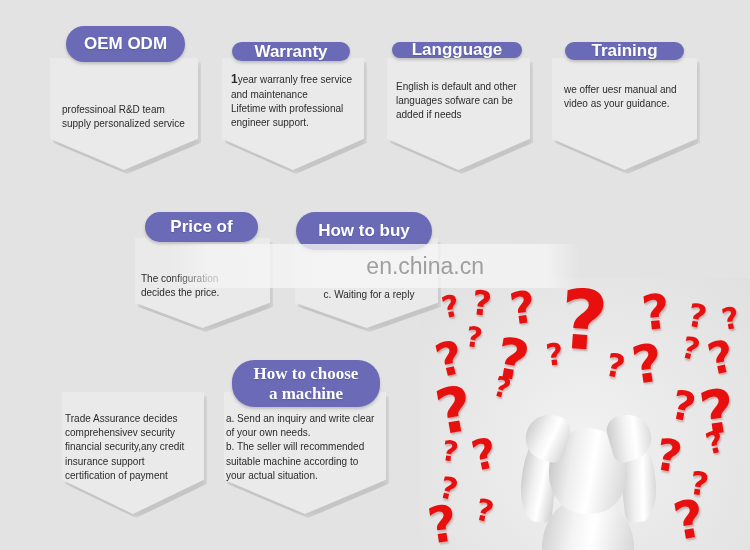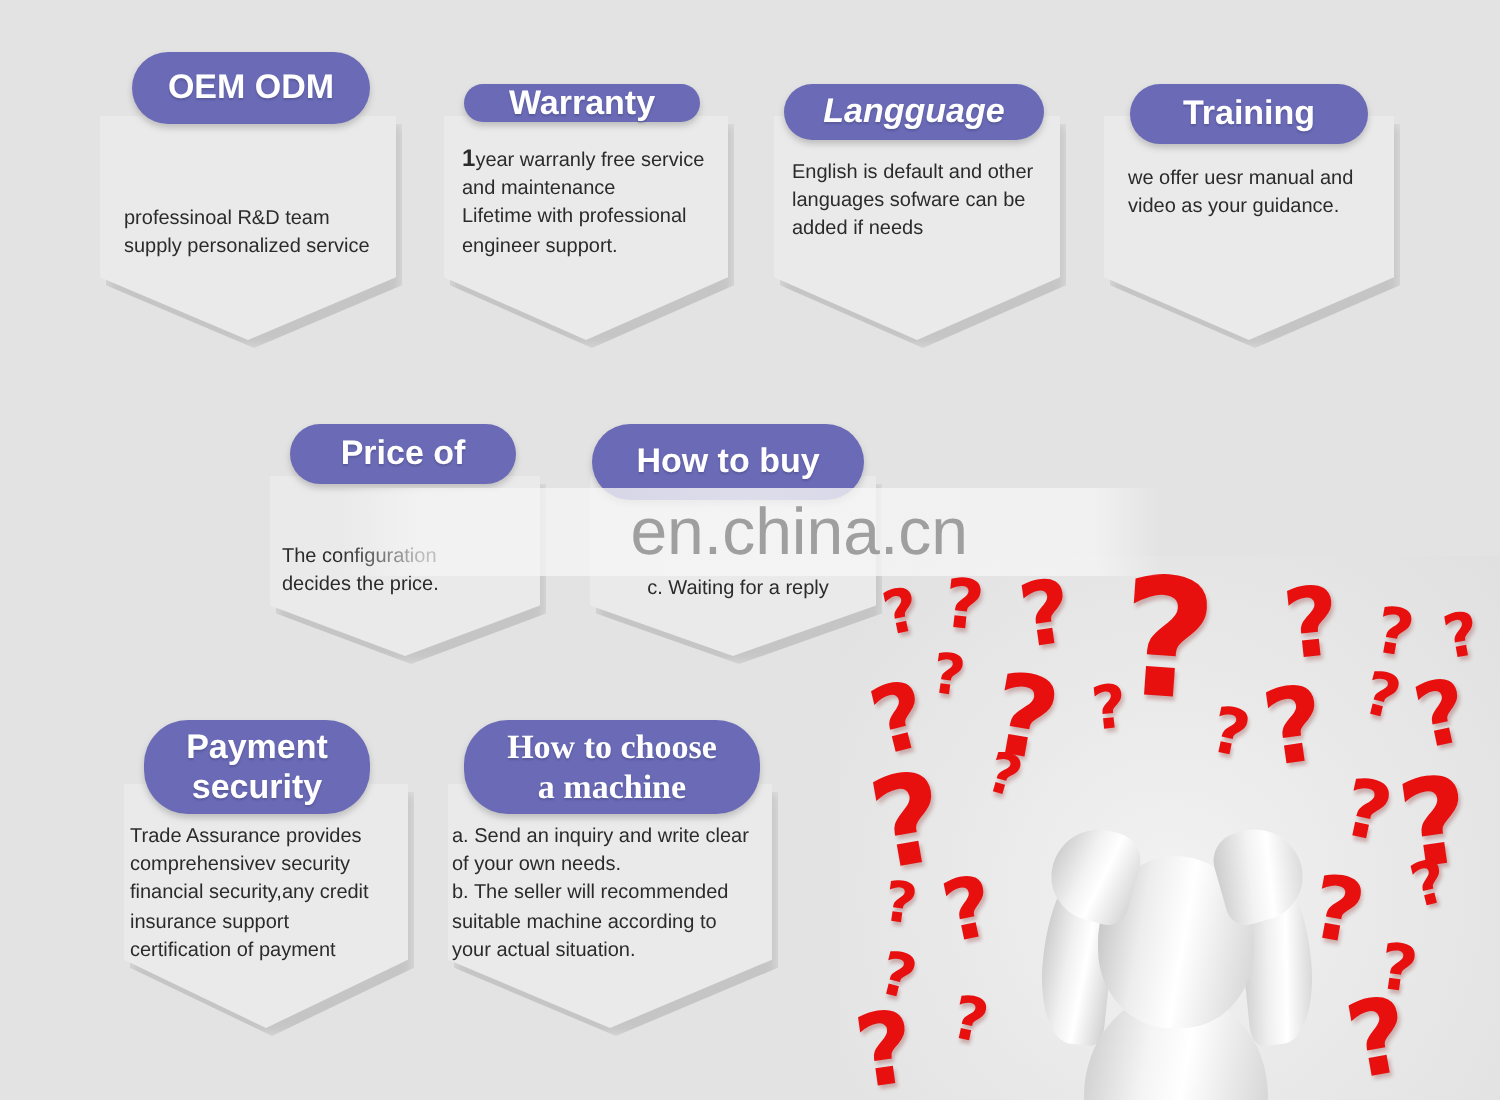--- a/index.html
+++ b/index.html
@@ -139,26 +139,26 @@
   #badge-oem      { left: 66px;  top: 26px;  width: 119px; height: 36px;  font-size: 17px; }
   #text-oem       { left: 62px;  top: 103px; width: 138px; font-size: 10px; }
 
   #card-warranty  { left: 222px; top: 58px;  width: 142px; height: 112px; }
   #sh-warranty    { left: 225px; top: 62px;  width: 142px; height: 112px; }
   #badge-warranty { left: 232px; top: 42px;  width: 118px; height: 19px;  font-size: 17px; }
   #text-warranty  { left: 231px; top: 71px;  width: 136px; font-size: 10px; }
 
   #card-language  { left: 387px; top: 58px;  width: 143px; height: 112px; }
   #sh-language    { left: 390px; top: 62px;  width: 143px; height: 112px; }
-  #badge-language { left: 392px; top: 42px;  width: 130px; height: 28px;  font-size: 17px; font-style: italic; }
+  #badge-language { left: 392px; top: 42px;  width: 130px; height: 16px;  font-size: 17px; }
   #text-language  { left: 396px; top: 80px;  width: 134px; font-size: 10px; }
 
   #card-training  { left: 552px; top: 58px;  width: 145px; height: 112px; }
   #sh-training    { left: 555px; top: 62px;  width: 145px; height: 112px; }
-  #badge-training { left: 565px; top: 42px;  width: 119px; height: 30px;  font-size: 17px; }
+  #badge-training { left: 565px; top: 42px;  width: 119px; height: 18px;  font-size: 17px; }
   #text-training  { left: 564px; top: 83px;  width: 136px; font-size: 10px; }
 
   #card-price     { left: 135px; top: 238px; width: 135px; height: 90px; }
   #sh-price       { left: 138px; top: 242px; width: 135px; height: 90px; }
   #badge-price    { left: 145px; top: 212px; width: 113px; height: 30px;  font-size: 17px; }
   #text-price     { left: 141px; top: 272px; width: 128px; font-size: 10px; }
 
   #card-buy       { left: 295px; top: 238px; width: 143px; height: 90px; }
   #sh-buy         { left: 298px; top: 242px; width: 143px; height: 90px; }
   #badge-buy      { left: 296px; top: 212px; width: 136px; height: 38px;  font-size: 17px; }
@@ -182,21 +182,21 @@
     width: 410px;
     height: 44px;
     z-index: 50;
     display: flex;
     align-items: center;
     justify-content: flex-end;
     pointer-events: none;
     background: linear-gradient(to right, rgba(245,245,245,0.0) 0%, rgba(245,245,245,0.72) 10%, rgba(246,246,246,0.82) 50%, rgba(246,246,246,0.72) 92%, rgba(245,245,245,0.0) 100%);
   }
   .watermark-text {
-    font-size: 33px;
+    font-size: 23px;
     color: #9f9f9f;
     letter-spacing: 0px;
     padding-right: 96px;
     font-family: "Liberation Sans", sans-serif;
   }
 </style>
 </head>
 <body>
 
 <div class="canvas">
@@ -275,23 +275,21 @@
   <div class="body-text" id="text-price">The configuration
 decides the price.</div>
 
   <div class="card-shadow" id="sh-buy"></div>
   <div class="card" id="card-buy"></div>
   <div class="badge" id="badge-buy">How to buy</div>
   <div class="body-text" id="text-buy" style="text-align:center;padding-top:32px;">c. Waiting for a reply</div>
 
   <div class="card-shadow" id="sh-payment"></div>
   <div class="card" id="card-payment"></div>
-  <div class="badge" id="badge-payment" style="white-space:pre-line;">Payment
-security</div>
-  <div class="body-text" id="text-payment">Trade Assurance provides
+  <div class="body-text" id="text-payment">Trade Assurance decides
 comprehensivev security
 financial security,any credit
 insurance support
 certification of payment</div>
 
   <div class="card-shadow" id="sh-choose"></div>
   <div class="card" id="card-choose"></div>
   <div class="badge" id="badge-choose" style="white-space:pre-line;font-family:Liberation Serif, serif;">How to choose
 a machine</div>
   <div class="body-text" id="text-choose">a. Send an inquiry and write clear

